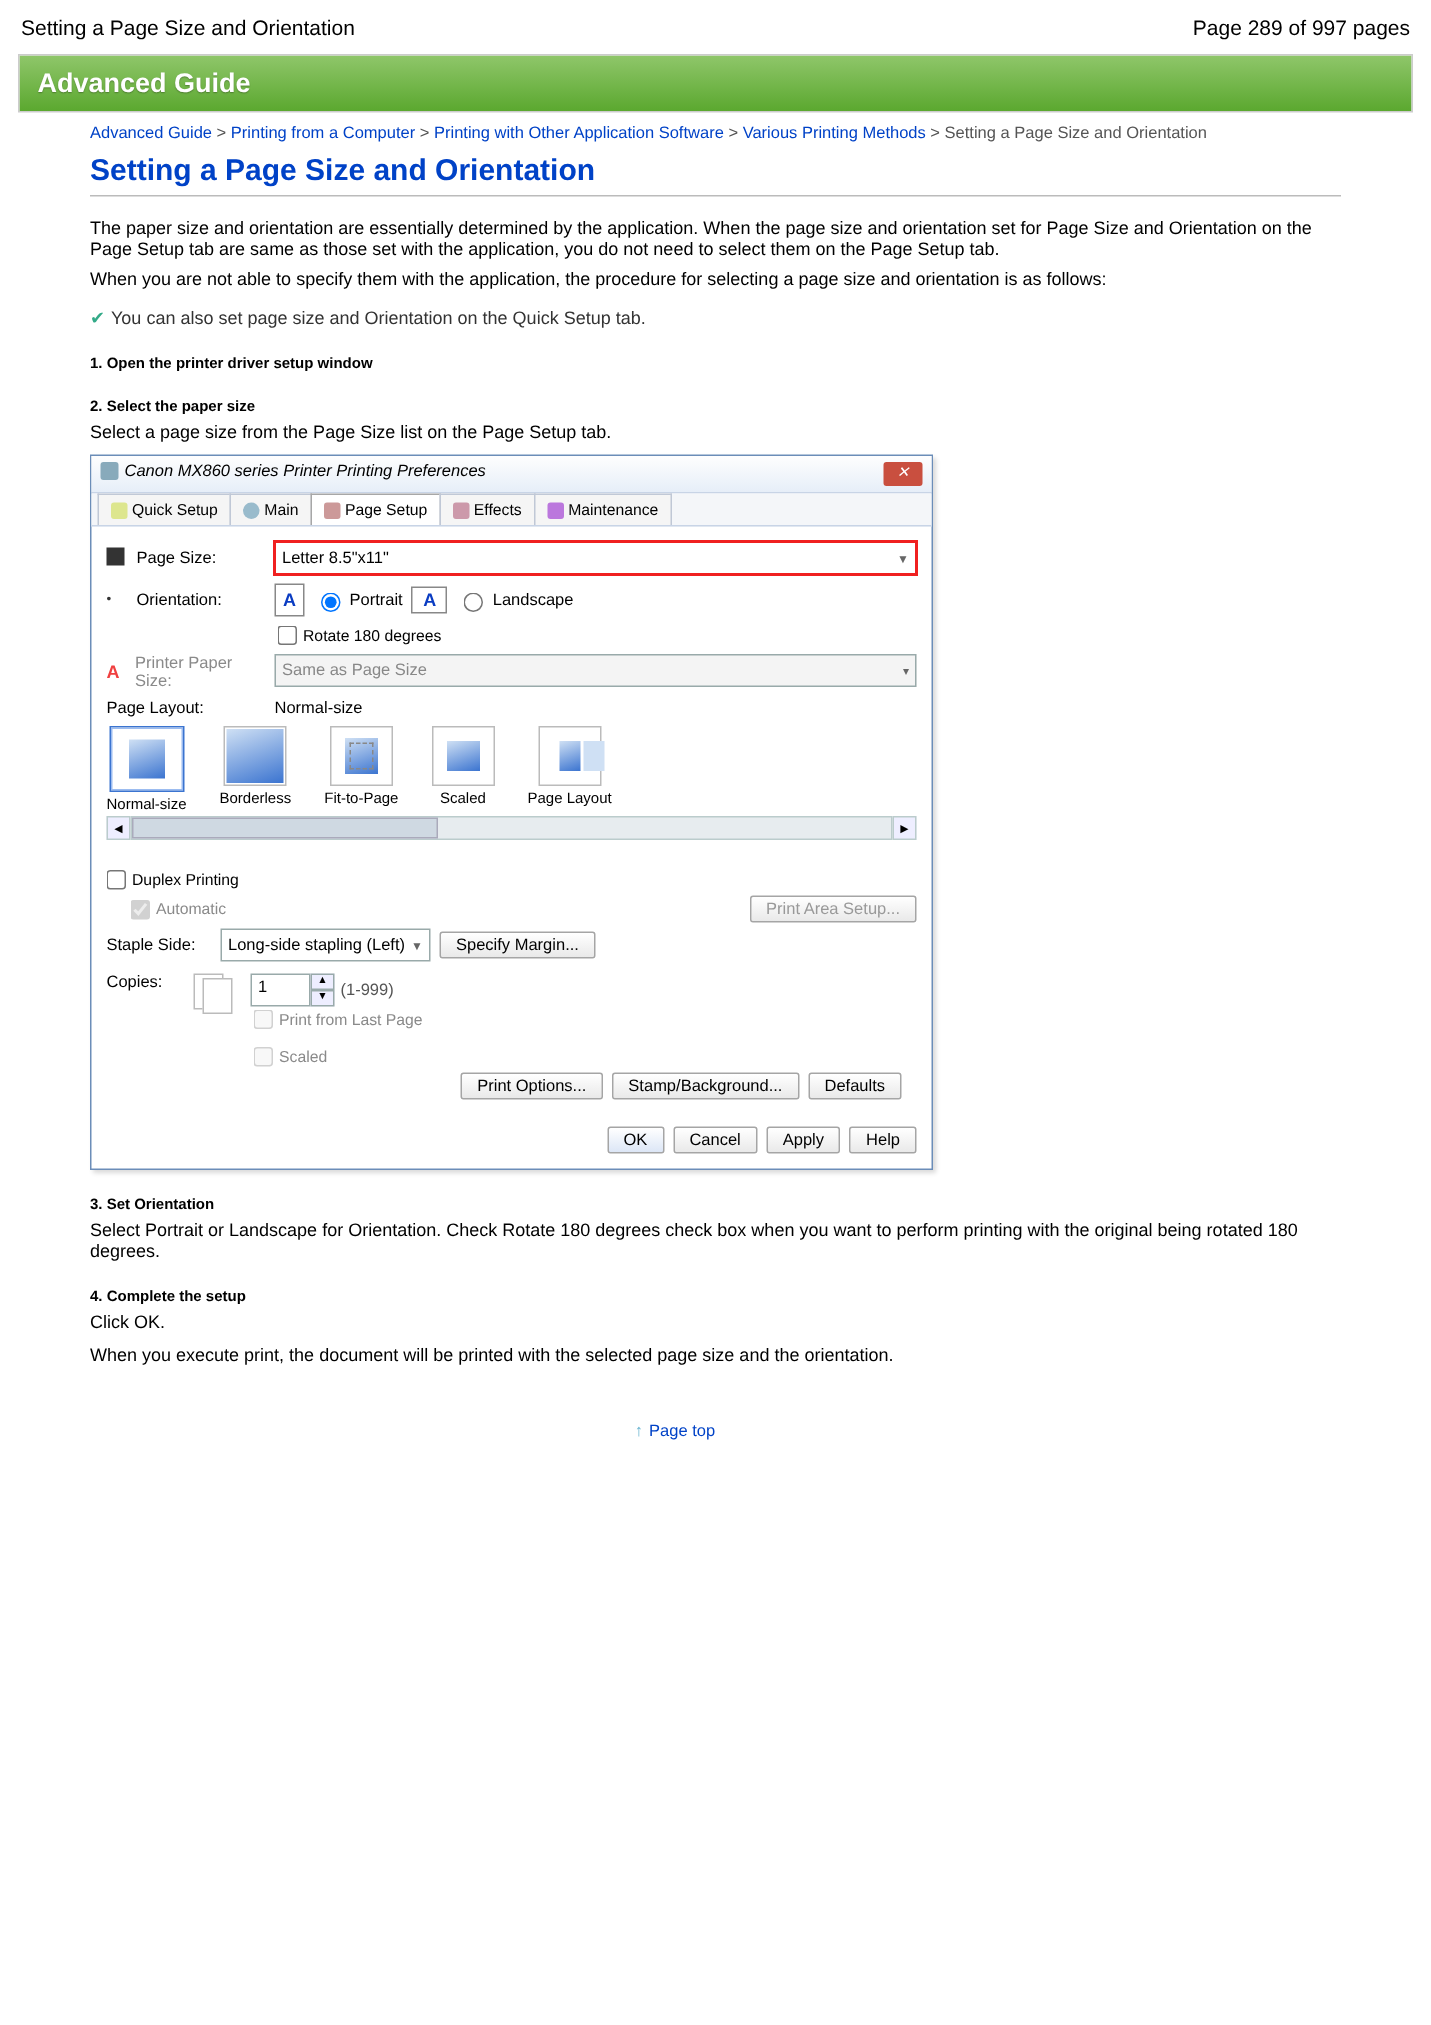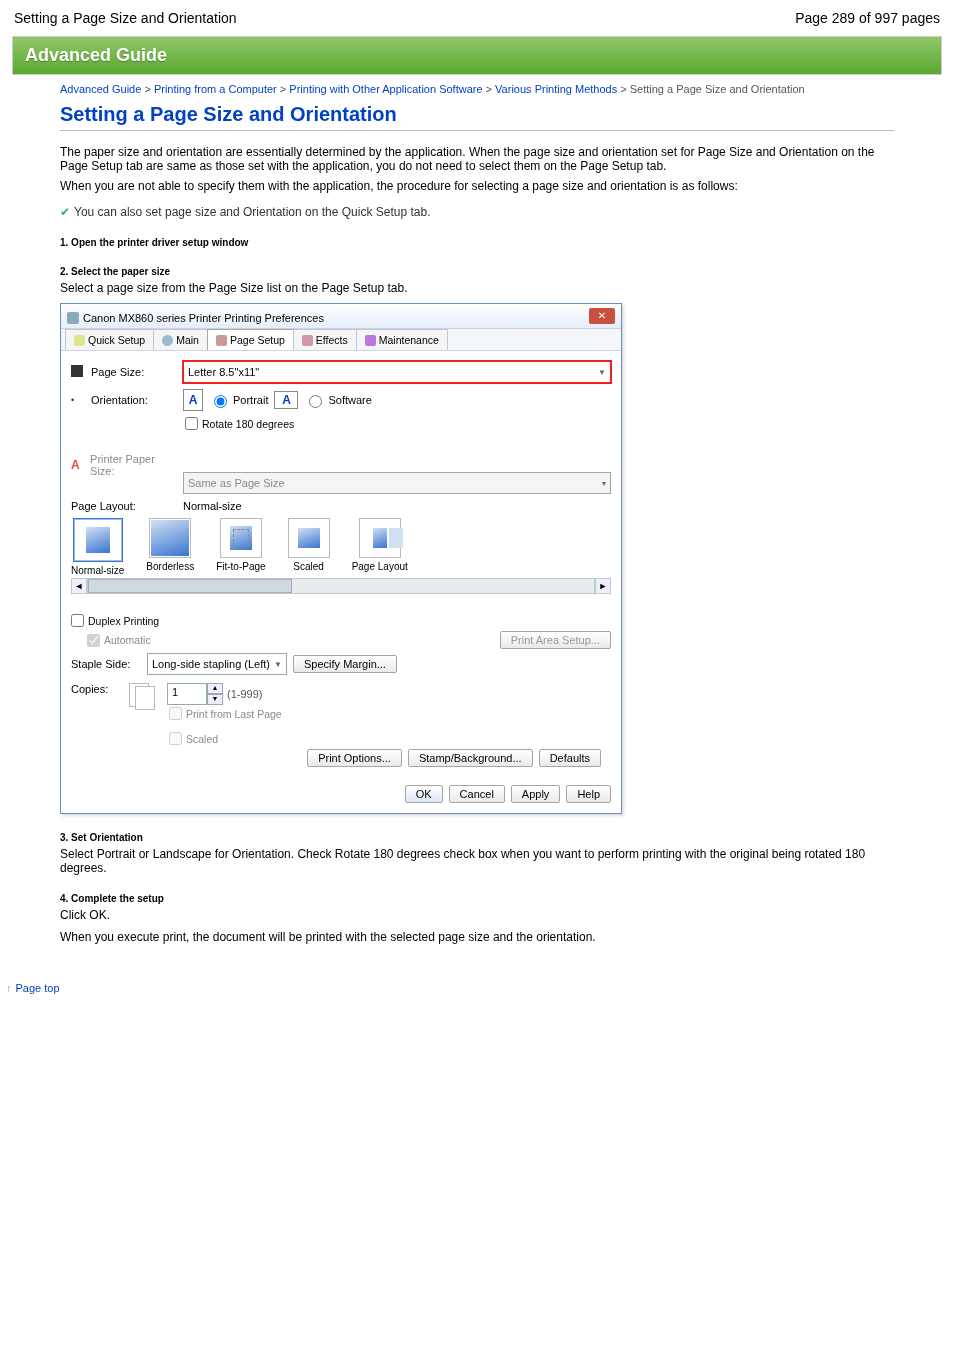--- a/index.html
+++ b/index.html
@@ -52,23 +52,24 @@
   border: 1px solid #6b8db8;
   margin: 6px 0 12px;
   background: #fff;
   box-shadow: 2px 2px 3px rgba(0,0,0,.15);
   font-size: 11px;
 }
 .titlebar {
   background: linear-gradient(#fefefe, #e6eef8);
   padding: 4px 6px;
   display: flex;
-  align-items: flex-end;
+  align-items: flex-start;
   justify-content: space-between;
   border-bottom: 1px solid #c8d4e6;
+  font-style: italic;
 }
 .titlebar .t-left { display:flex; align-items:center; gap:4px; }
 .titlebar .printer-ico { width:12px; height:12px; background:#8ab; border-radius:2px; display:inline-block; }
 .titlebar .close { width:26px; height:16px; background:#c94f3f; color:#fff; font-size:10px; text-align:center; border-radius:2px; line-height:16px; }
 .tabs { display:flex; background:#f4f6f9; border-bottom:1px solid #c8d4e6; padding-left:4px; }
 .tab { padding:4px 8px; border:1px solid #c0c8d6; border-bottom:none; margin-right:-1px; background:#f5f5f5; display:flex; align-items:center; gap:3px; font-size:10.5px; }
 .tab.active { background:#fff; font-weight:normal; border-color:#a7a7a7;}
 .tab-ico { width:11px; height:11px; display:inline-block; border-radius:2px; }
 .tab-ico.q { background:#dde68e; }
 .tab-ico.m { background:#9bc; border-radius:50%; }
@@ -92,21 +93,21 @@
 .row { display:flex; gap:6px; margin-bottom:6px; }
 .row .lab { width:106px; display:flex; align-items:center; gap:4px; }
 .row .lab .ico { width:16px; height:14px; display:inline-block; }
 .ico.sz::before { content:""; display:block; width:12px; height:12px; background:#333; }
 .ico.or::before { content:"•"; font-size:9px; color:#333; }
 .ico.pp { font-weight:bold; color:#f04040; font-size:12px; }
 .sel, .txtin { border:1px solid #9aa; padding:2px 4px; background:#fff; height:16px; }
 .sel { flex:1; display:flex; justify-content:space-between; align-items:center; }
 .sel .dd { font-size:8px; color:#666; }
 .sel.hl { outline:2px solid #f02020; outline-offset:-1px; }
-.sel.dis { color:#888; background:#f4f4f4;margin-top:36px; }
+.sel.dis { color:#888; background:#f4f4f4; }
 .orient-box { display:flex; align-items:center; gap:6px; flex:1; }
 .orient-box .thumb { width:18px; height:20px; border:1px solid #888; background:#fff; display:flex; align-items:center; justify-content:center; font-weight:bold; color:#0a3cc2; font-size:12px; }
 .orient-box label { display:flex; align-items:center; gap:3px; }
 .sub-under { margin-left:114px; display:flex; align-items:center; gap:4px; font-size:10.5px; }
 .layout-strip { display:flex; gap:22px; margin:4px 0 2px; }
 .layout-strip .opt { text-align:center; font-size:10px; }
 .layout-strip .opt .th { width:40px; height:38px; border:1px solid #bbb; margin:0 auto 3px; background:#fff; display:flex; align-items:center; justify-content:center; }
 .layout-strip .opt .th.sel { border:1px solid #3b74d0; box-shadow:0 0 0 1px #9cbcf0 inset; }
 .layout-strip .opt .th .inner { width:24px; height:26px; background:linear-gradient(160deg,#cfe0f4,#3b74d0); }
 .hscroll { display:flex; align-items:center; margin-top:2px; }
@@ -129,21 +130,21 @@
 .copies-row .spin { display:flex; align-items:center; }
 .copies-row .spin .val { border:1px solid #9aa; width:30px; height:16px; padding:2px 4px; }
 .copies-row .spin .ud { display:flex; flex-direction:column; }
 .copies-row .spin .ud span { width:14px; height:9px; border:1px solid #9aa; font-size:7px; text-align:center; line-height:8px; background:#eef; }
 .range { color:#555; margin-left:4px; }
 .sub-copies { margin-left:2px; margin-top:2px; }
 .bottom-btns { display:flex; justify-content:flex-end; gap:6px; padding:4px 10px; border-top:none; }
 .ok-btns { display:flex; justify-content:flex-end; gap:6px; padding:6px 10px 10px; }
 .ok-btns .btn.def { background:linear-gradient(#fff,#dce6f6); }
 
-.back-top { text-align:left; color:#0042c7; font-size:11px; padding:30px 60px 60px 6px; }
+.back-top { text-align:center; color:#0042c7; font-size:11px; padding:30px 60px 60px 6px; }
 .back-top .up { display:inline-block; margin-right:4px; color:#69b4d0; }
 </style>
 </head>
 <body>
 
 <div class="page-header">
   <div>Setting a Page Size and Orientation</div>
   <div>Page 289 of 997 pages</div>
 </div>
 
@@ -224,21 +225,21 @@
             </div>
           <div class="orient-box">
             <span class="thumb">A</span>
             <label>
                 <input type="radio" checked="" style=""> 
                 <span>Portrait</span>
               </label>
             <span class="thumb" style="width:22px;height:16px">A</span>
             <label>
                 <input type="radio" style=""> 
-                <span>Software</span>
+                <span>Landscape</span>
               </label>
           </div>
         </div>
         <div class="sub-under chk">
             <input type="checkbox" style=""> 
             <span>Rotate 180 degrees</span>
           </div>
 
         <div class="row" style="margin-top:6px">
           <div class="lab">

